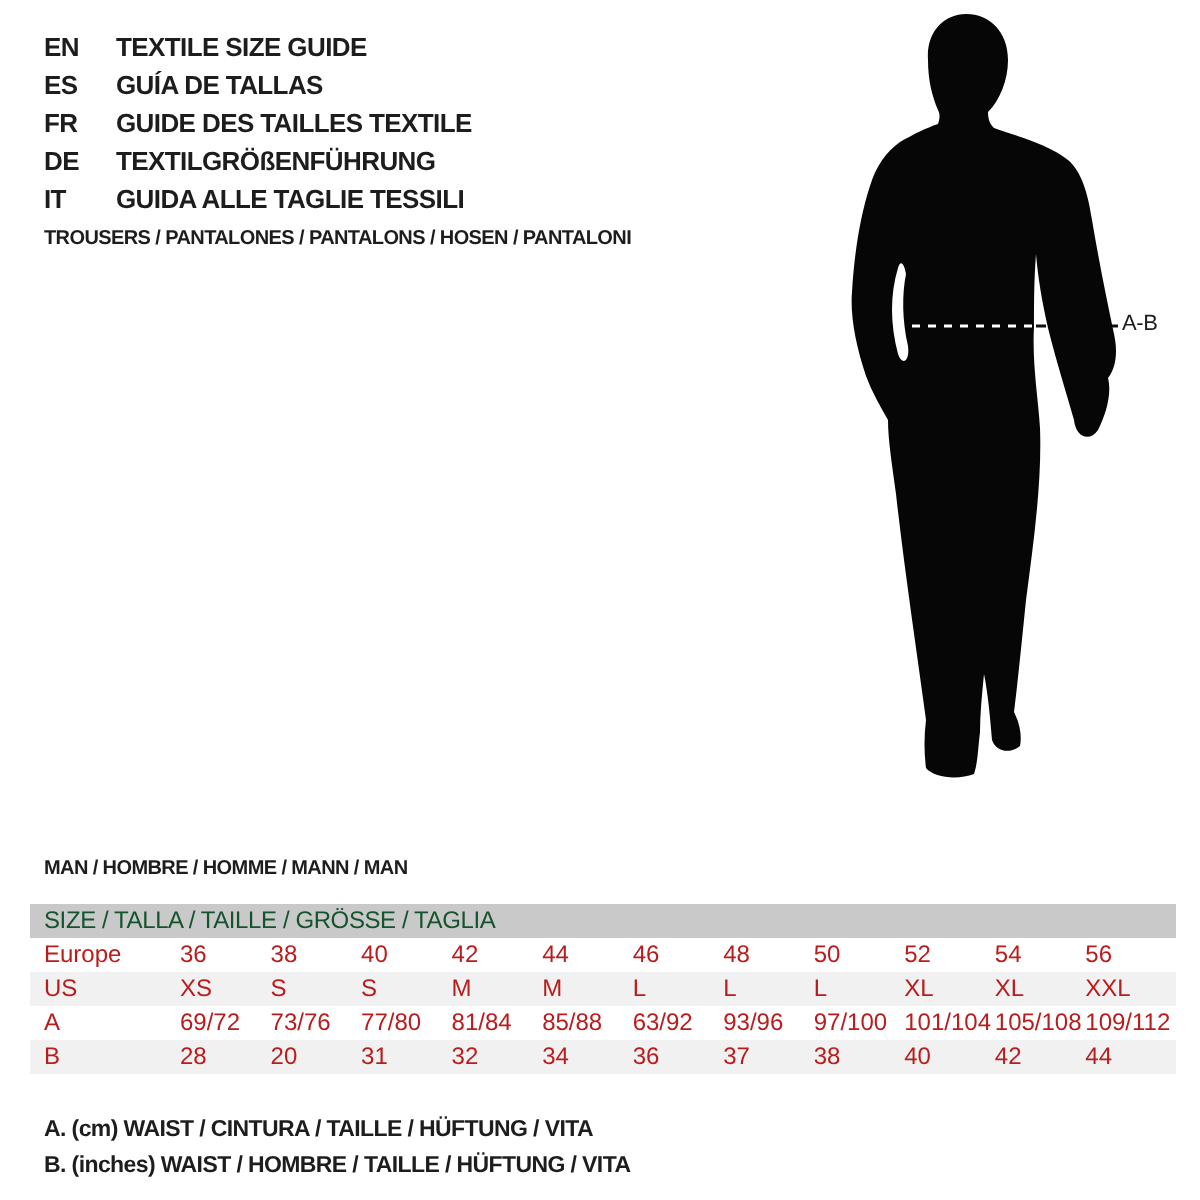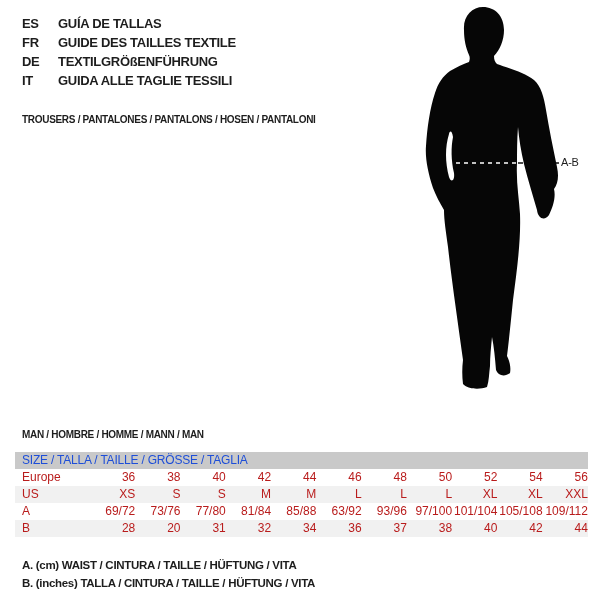--- a/index.html
+++ b/index.html
@@ -14,33 +14,37 @@
   .lang-row{display:flex;height:19px;line-height:19px;font-weight:bold;font-size:13px;letter-spacing:-0.3px;}
   .lang-code{width:36px;flex:0 0 36px;}
   .garment-title{left:22px;top:110px;font-weight:bold;font-size:10px;letter-spacing:-0.3px;line-height:19px;white-space:nowrap;}
   
   .figure-wrap{left:400px;top:0;width:200px;height:420px;}
   .ab-label{left:561px;top:156px;font-size:11px;font-weight:500;line-height:13px;letter-spacing:-0.2px;text-align:right;}
   
   .man-title{left:22px;top:427px;font-weight:bold;font-size:10px;letter-spacing:-0.3px;line-height:15px;white-space:nowrap;}
   
   .size-table{left:15px;top:452px;width:573px;font-size:12px;}
-  .thead{height:17px;line-height:17px;background:#c9c9c9;color:#1d4ed8;padding-left:7px;letter-spacing:-0.2px;}
+  .thead{height:17px;line-height:17px;background:#c9c9c9;color:#14532d;padding-left:7px;letter-spacing:-0.2px;}
   .tr{display:flex;height:17px;line-height:17px;color:#b91c1c;}
   .tr.alt{background:#f1f1f1;}
   .tl{flex:0 0 68px;padding-left:7px;}
-  .tc{flex:1 1 0;text-align:right;white-space:nowrap;}
+  .tc{flex:1 1 0;text-align:left;white-space:nowrap;}
   
   .footnotes{left:22px;top:556px;font-weight:bold;font-size:11.5px;letter-spacing:-0.3px;line-height:18px;}
   .fn{white-space:nowrap;}
 </style>
 </head>
 <body>
 
 <div class="abs lang-block">
+  <div class="lang-row">
+    <span class="lang-code">EN</span>
+    <span>TEXTILE SIZE GUIDE</span>
+  </div>
   <div class="lang-row">
     <span class="lang-code">ES</span>
     <span>GUÍA DE TALLAS</span>
   </div>
   <div class="lang-row">
     <span class="lang-code">FR</span>
     <span>GUIDE DES TAILLES TEXTILE</span>
   </div>
   <div class="lang-row">
     <span class="lang-code">DE</span>
@@ -169,14 +173,14 @@
     <div class="tc">37</div>
     <div class="tc">38</div>
     <div class="tc">40</div>
     <div class="tc">42</div>
     <div class="tc">44</div>
   </div>
 </div>
 
 <div class="abs footnotes">
   <div class="fn">A. (cm) WAIST / CINTURA / TAILLE / HÜFTUNG / VITA</div>
-  <div class="fn">B. (inches) TALLA / CINTURA / TAILLE / HÜFTUNG / VITA</div>
+  <div class="fn">B. (inches) WAIST / HOMBRE / TAILLE / HÜFTUNG / VITA</div>
 </div>
 
 </body></html>

